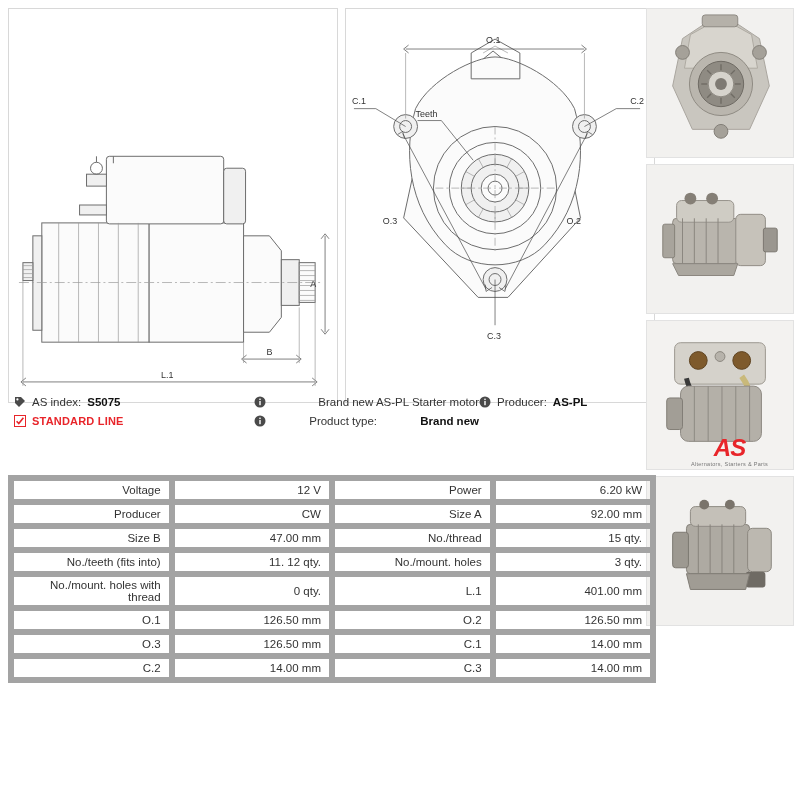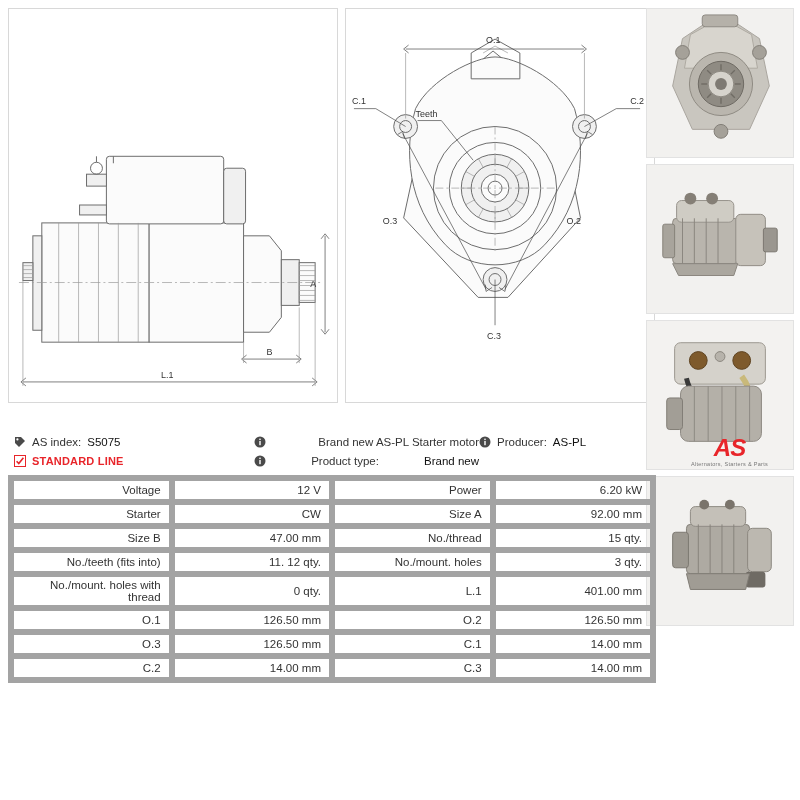--- a/index.html
+++ b/index.html
@@ -53,35 +53,35 @@
     border: 1px solid #e2e2e2;
     background: #f4f3f1;
     position: relative;
     overflow: hidden;
   }
   .photo svg { width: 100%; height: 100%; }
 
   
   .info {
     position: absolute;
-    left: 14px; top: 436px;
+    left: 14px; top: 396px;
     width: 640px;
     font-size: 11.5px;
   }
   .info-row {
     display: flex;
     align-items: flex-start;
     margin-bottom: 7px;
   }
   .info-col { display: flex; align-items: center; gap: 6px; }
   .info-col.c1 { width: 240px; }
   .info-col.c2 { width: 225px; justify-content: space-between; }
   .info-col.c3 { width: 175px; }
   .lab { color: #333; }
-  .val-b { font-weight: normal; color: #111; }
+  .val-b { font-weight: bold; color: #111; }
   .std-line { color: #e8252a; font-weight: bold; font-size: 11px; letter-spacing: .2px; }
   .mini-icon { flex: 0 0 auto; }
 
   
   .brand {
     position: absolute;
     right: 8px; top: 436px;
     width: 125px;
     text-align: center;
   }
@@ -400,21 +400,21 @@
 
   <table class="spec">
     <tbody id="spec-body">
         <tr>
           <td class="k">Voltage</td>
           <td class="v">12 V</td>
           <td class="k">Power</td>
           <td class="v">6.20 kW</td>
         </tr>
         <tr>
-          <td class="k">Starter</td>
+          <td class="k">Producer</td>
           <td class="v">CW</td>
           <td class="k">Size A</td>
           <td class="v">92.00 mm</td>
         </tr>
         <tr>
           <td class="k">Size B</td>
           <td class="v">47.00 mm</td>
           <td class="k">No./thread</td>
           <td class="v">15 qty.</td>
         </tr>

